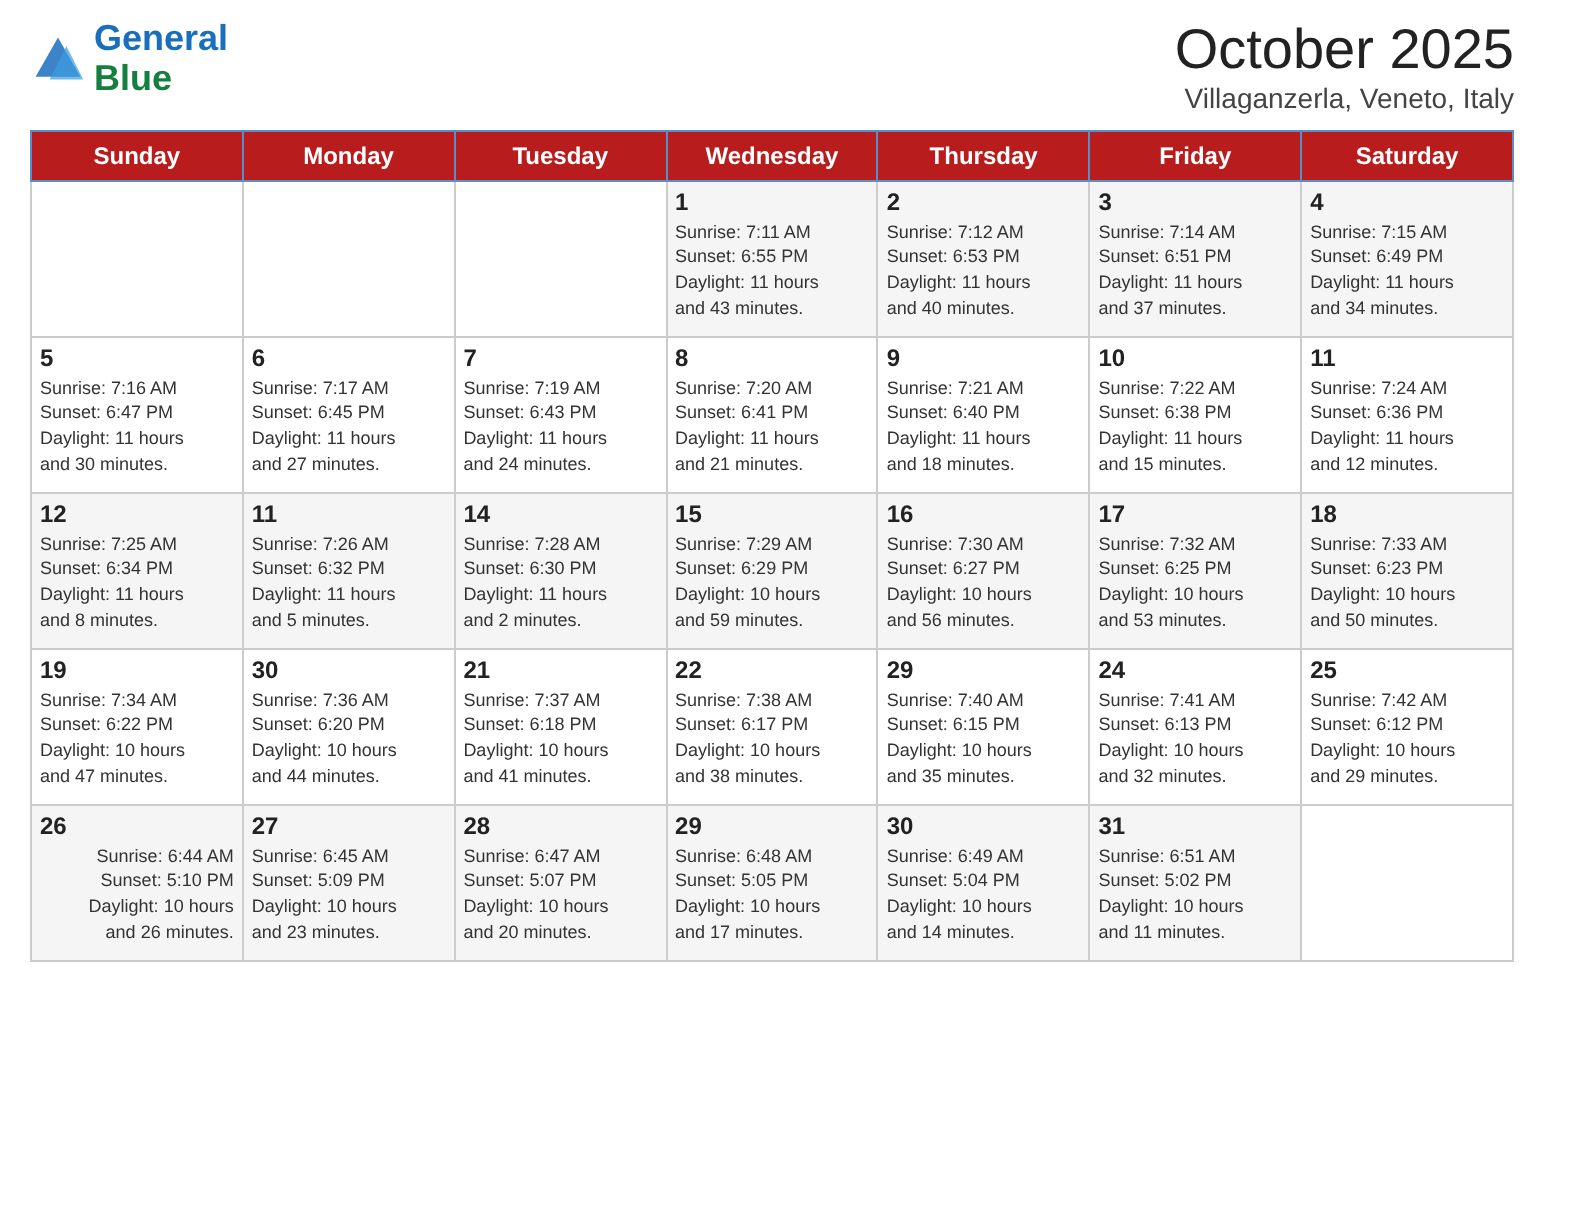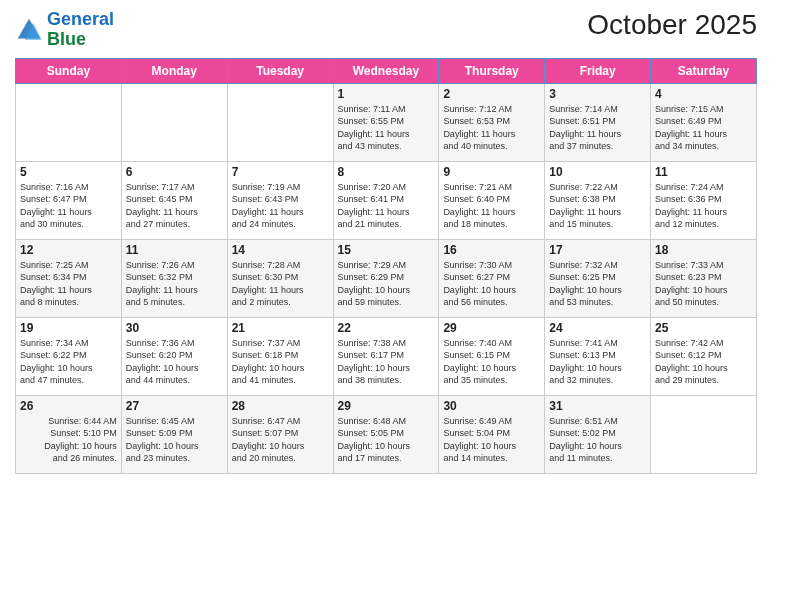--- a/index.html
+++ b/index.html
@@ -52,21 +52,21 @@
     .location {
       font-size: 14px;
       color: #444;
     }
     table {
       width: 100%;
       border-collapse: collapse;
       table-layout: fixed;
     }
     thead tr th {
-      background: #ec4899;
+      background: #b91c1c;
       color: #fff;
       font-size: 12px;
       font-weight: bold;
       padding: 5px 4px;
       text-align: center;
       border: 1px solid #5590cc;
     }
     tbody tr td {
       border: 1px solid #ccc;
       vertical-align: top;
@@ -108,20 +108,21 @@
         <polygon points="20,4 36,32 4,32" fill="#1a6fbd" opacity="0.85"></polygon>
         <polygon points="26,10 38,34 14,34" fill="#3a9de0" opacity="0.7"></polygon>
       </svg>
       <div class="logo-text">
         <span>General</span><br>
         <span style="color:#15803d;">Blue</span>
       </div>
     </div>
     <div class="title-block">
       <div class="month-title">October 2025</div>
+      <div class="location">Villaganzerla, Veneto, Italy</div>
     </div>
   </div>
 
   <table>
     <thead>
       <tr>
         <th>Sunday</th>
         <th>Monday</th>
         <th>Tuesday</th>
         <th>Wednesday</th>

